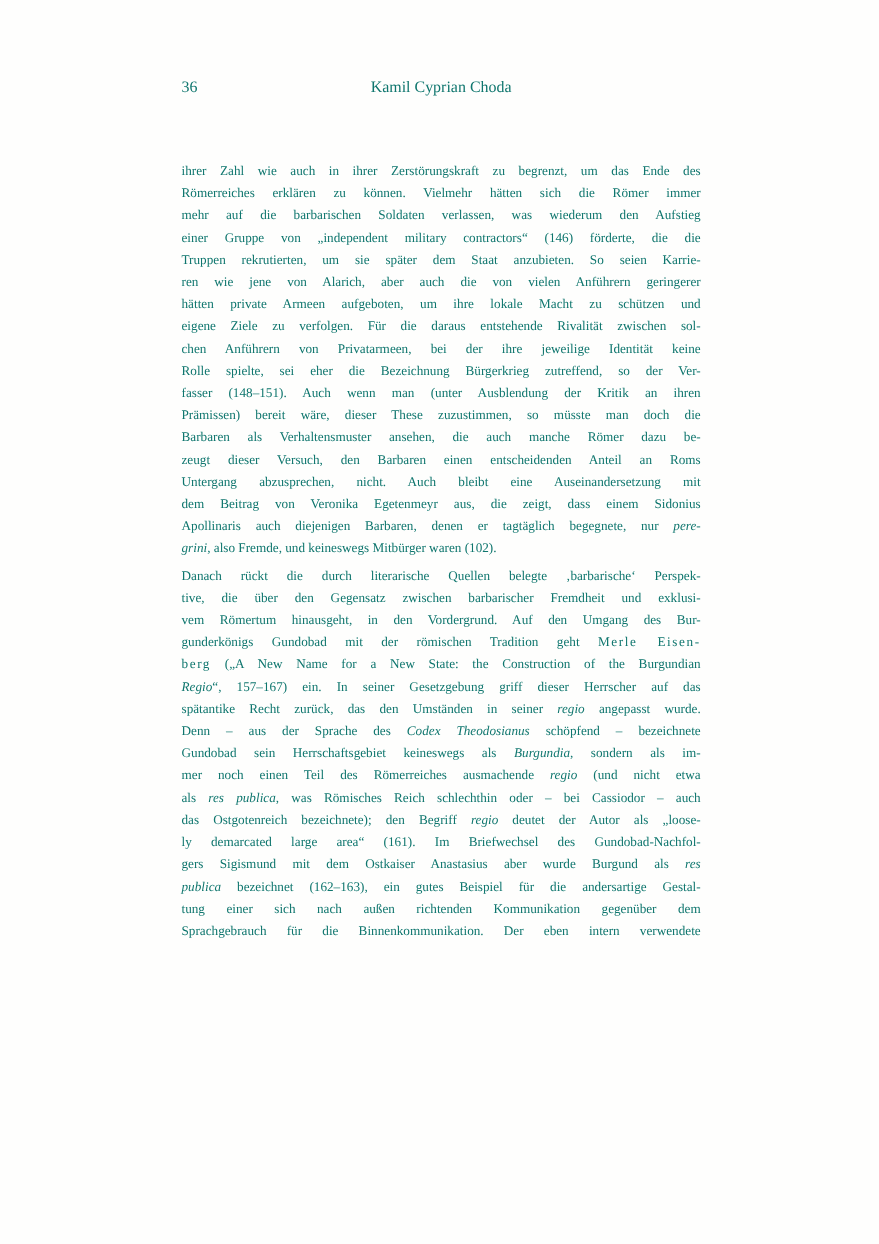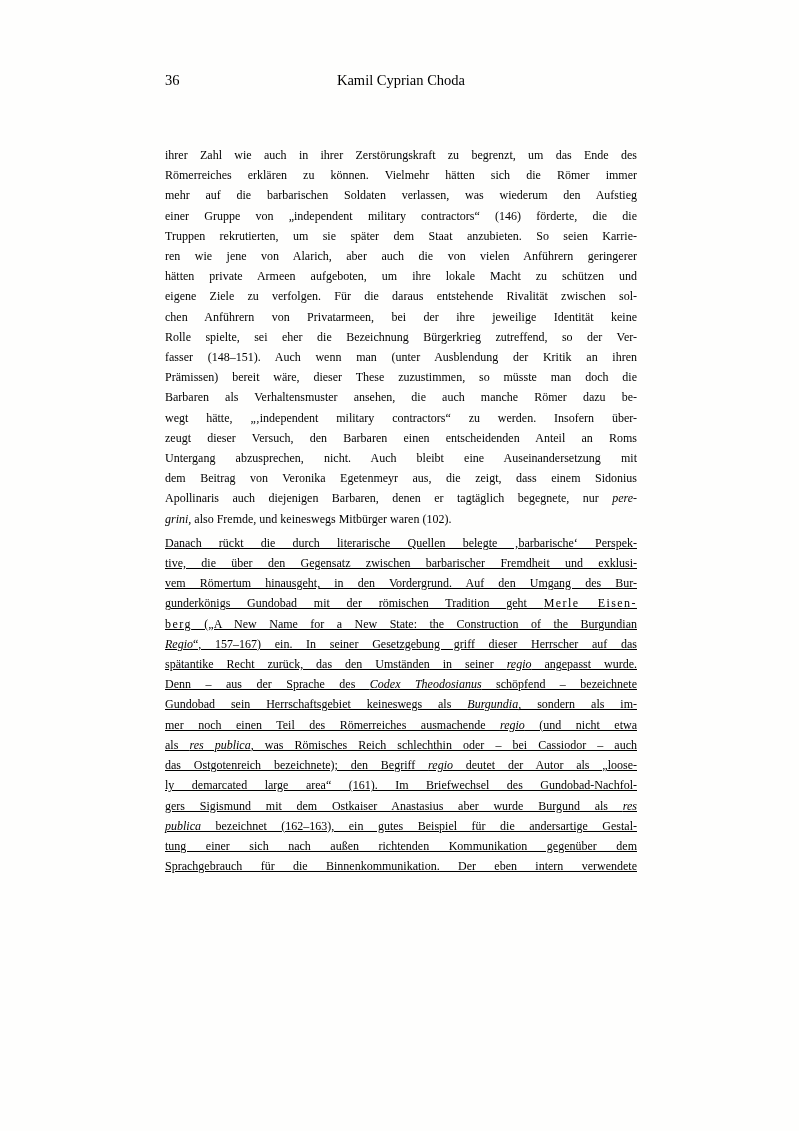--- a/index.html
+++ b/index.html
@@ -7,21 +7,21 @@
     padding: 0;
     background: #ffffff;
   }
   .page {
     position: relative;
     width: 799px;
     height: 1131px;
     background: #fefefdff;
     background-color: #fefefd;
     font-family: "Liberation Serif", serif;
-    color: #000000;
+    color: #0f766e;
     overflow: hidden;
   }
   .page-header {
     position: absolute;
     top: 71px;
     left: 165px;
     width: 472px;
     font-size: 14.5px;
     line-height: 18px;
   }
@@ -36,21 +36,21 @@
   }
   .text-block {
     position: absolute;
     top: 145px;
     left: 165px;
     width: 472px;
     font-size: 12px;
     line-height: 20.2px;
   }
   .para { margin: 0; }
-  .para + .para { margin-top: 4px; text-decoration: underline; }
+  .para + .para { margin-top: 4px; }
   .line {
     text-align: justify;
     text-align-last: justify;
   }
   .line.short {
     text-align-last: left;
   }
   .it { font-style: italic; }
   .sp { letter-spacing: 0.12em; }
 </style>
@@ -70,21 +70,20 @@
         <div class="line"><span>einer Gruppe von „independent military contractors“ (146) förderte, die die</span></div>
         <div class="line"><span>Truppen rekrutierten, um sie später dem Staat anzubieten. So seien Karrie-</span></div>
         <div class="line"><span>ren wie jene von Alarich, aber auch die von vielen Anführern geringerer</span></div>
         <div class="line"><span>hätten private Armeen aufgeboten, um ihre lokale Macht zu schützen und</span></div>
         <div class="line"><span>eigene Ziele zu verfolgen. Für die daraus entstehende Rivalität zwischen sol-</span></div>
         <div class="line"><span>chen Anführern von Privatarmeen, bei der ihre jeweilige Identität keine</span></div>
         <div class="line"><span>Rolle spielte, sei eher die Bezeichnung Bürgerkrieg zutreffend, so der Ver-</span></div>
         <div class="line"><span>fasser (148–151). Auch wenn man (unter Ausblendung der Kritik an ihren</span></div>
         <div class="line"><span>Prämissen) bereit wäre, dieser These zuzustimmen, so müsste man doch die</span></div>
         <div class="line"><span>Barbaren als Verhaltensmuster ansehen, die auch manche Römer dazu be-</span></div>
-        <div class="line"><span>wegt hätte, „‚independent military contractors“ zu werden. Insofern über-</span></div>
         <div class="line"><span>zeugt dieser Versuch, den Barbaren einen entscheidenden Anteil an Roms</span></div>
         <div class="line"><span>Untergang abzusprechen, nicht. Auch bleibt eine Auseinandersetzung mit</span></div>
         <div class="line"><span>dem Beitrag von Veronika Egetenmeyr aus, die zeigt, dass einem Sidonius</span></div>
         <div class="line"><span>Apollinaris auch diejenigen Barbaren, denen er tagtäglich begegnete, nur </span><span class="it">pere-</span></div>
         <div class="line short"><span class="it">grini</span><span>, also Fremde, und keineswegs Mitbürger waren (102).</span></div>
       </div>
     <div class="para">
         <div class="line"><span>Danach rückt die durch literarische Quellen belegte ‚barbarische‘ Perspek-</span></div>
         <div class="line"><span>tive, die über den Gegensatz zwischen barbarischer Fremdheit und exklusi-</span></div>
         <div class="line"><span>vem Römertum hinausgeht, in den Vordergrund. Auf den Umgang des Bur-</span></div>

